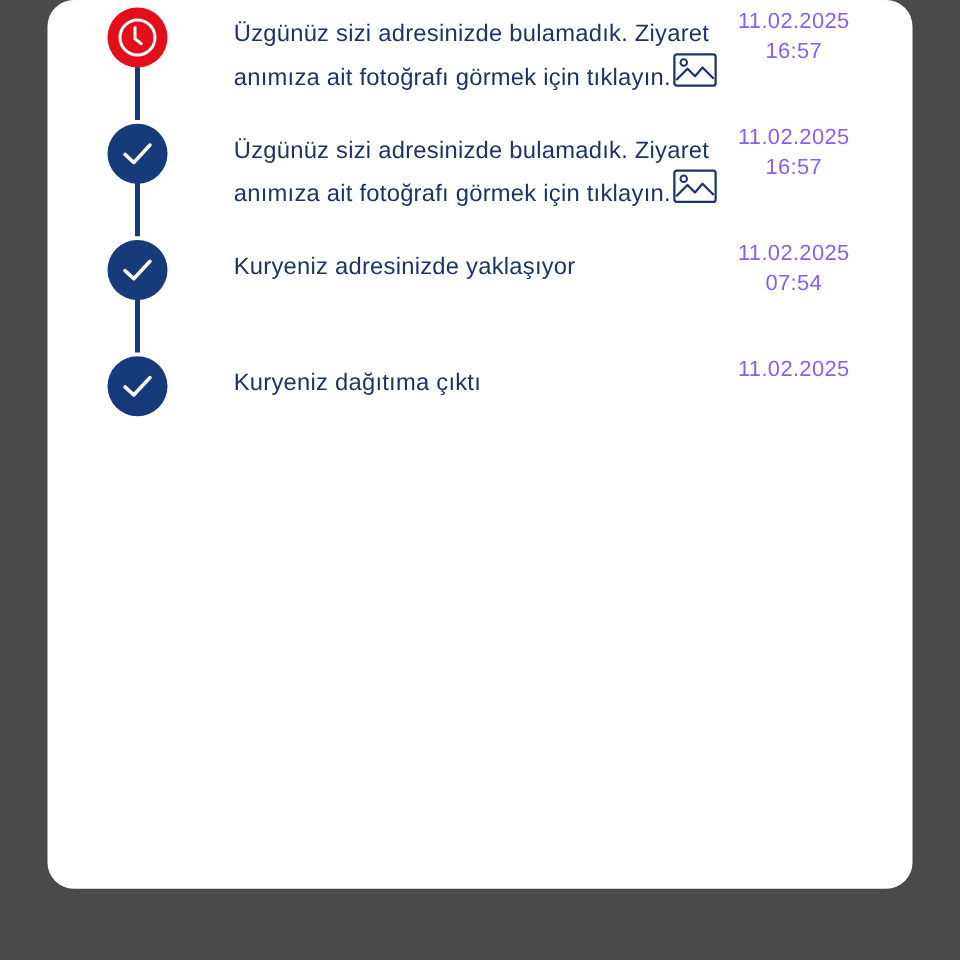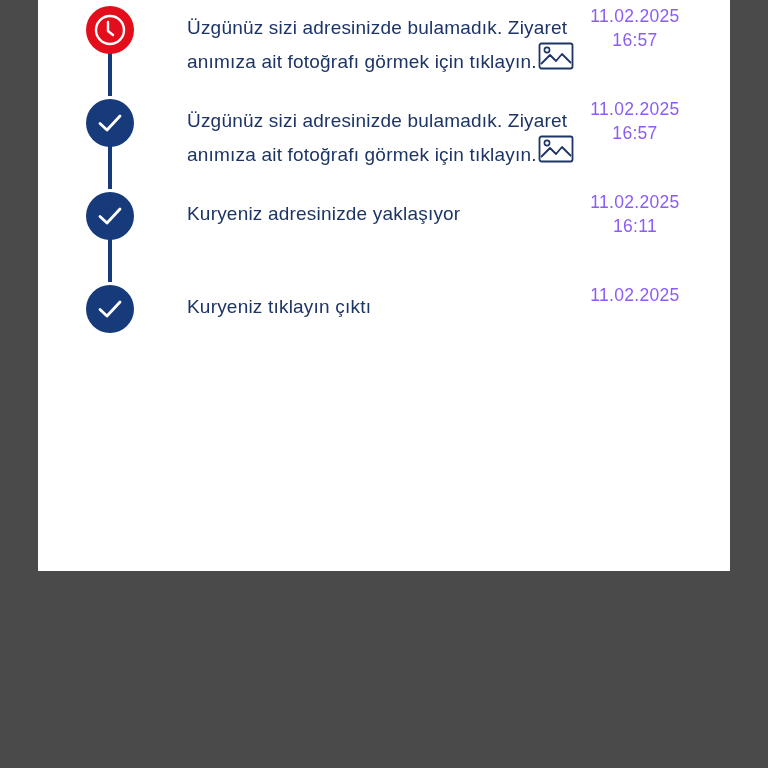--- a/index.html
+++ b/index.html
@@ -1,17 +1,17 @@
 <!DOCTYPE html>
 <html><head>
 <meta charset="utf-8">
 <style>
   html, body { margin:0; padding:0; }
   body { width:768px; height:768px; background:#4a4a4a; position:relative; overflow:hidden; font-family:"Liberation Sans", sans-serif; }
-  .panel { position:absolute; left:38px; top:0; width:692px; height:571px; background:#ffffff; }
+  .panel { position:absolute; left:38px; top:0; width:692px; height:711px; background:#ffffff;border-radius:21px; }
   .row { position:absolute; left:0; width:692px; }
   .node { position:absolute; left:48px; width:48px; height:48px; border-radius:50%; display:flex; align-items:center; justify-content:center; }
   .node.done { background:#163a7a; }
   .node.pending { background:#e30d1b; }
   .line { position:absolute; left:70px; width:4px; background:#163a7a; }
   .text { position:absolute; left:149px; width:395px; color:#1d3466; font-size:19px; line-height:26.5px; letter-spacing:0.2px; }
   .date { position:absolute; left:540px; width:114px; text-align:center; color:#8b5cf6; font-size:17.5px; line-height:24px; letter-spacing:0.3px; }
   .photo-icon { display:inline-block; vertical-align:-2px; margin-left:1px; cursor:pointer; }
 </style>
 </head>
@@ -64,29 +64,29 @@
 
   <div class="row" style="top:186px;">
     <div class="node done" style="top:6px;">
       <svg width="30" height="30" viewBox="0 0 30 30">
         <path d="M5 15.5 L12 22 L25 8" fill="none" stroke="#fff" stroke-width="2.8" stroke-linecap="round" stroke-linejoin="round"></path>
       </svg>
     </div>
     <div class="text" style="top:15px;">Kuryeniz adresinizde yaklaşıyor</div>
     <div class="date" style="top:4px;">
       <div>11.02.2025</div>
-      <div>16:11</div>
+      <div>07:54</div>
     </div>
   </div>
 
   <div class="row" style="top:279px;">
     <div class="node done" style="top:6px;">
       <svg width="30" height="30" viewBox="0 0 30 30">
         <path d="M5 15.5 L12 22 L25 8" fill="none" stroke="#fff" stroke-width="2.8" stroke-linecap="round" stroke-linejoin="round"></path>
       </svg>
     </div>
-    <div class="text" style="top:15px;">Kuryeniz tıklayın çıktı</div>
+    <div class="text" style="top:15px;">Kuryeniz dağıtıma çıktı</div>
     <div class="date" style="top:4px;">
       <div>11.02.2025</div>
     </div>
   </div>
 
 </div>
 
 </body></html>

